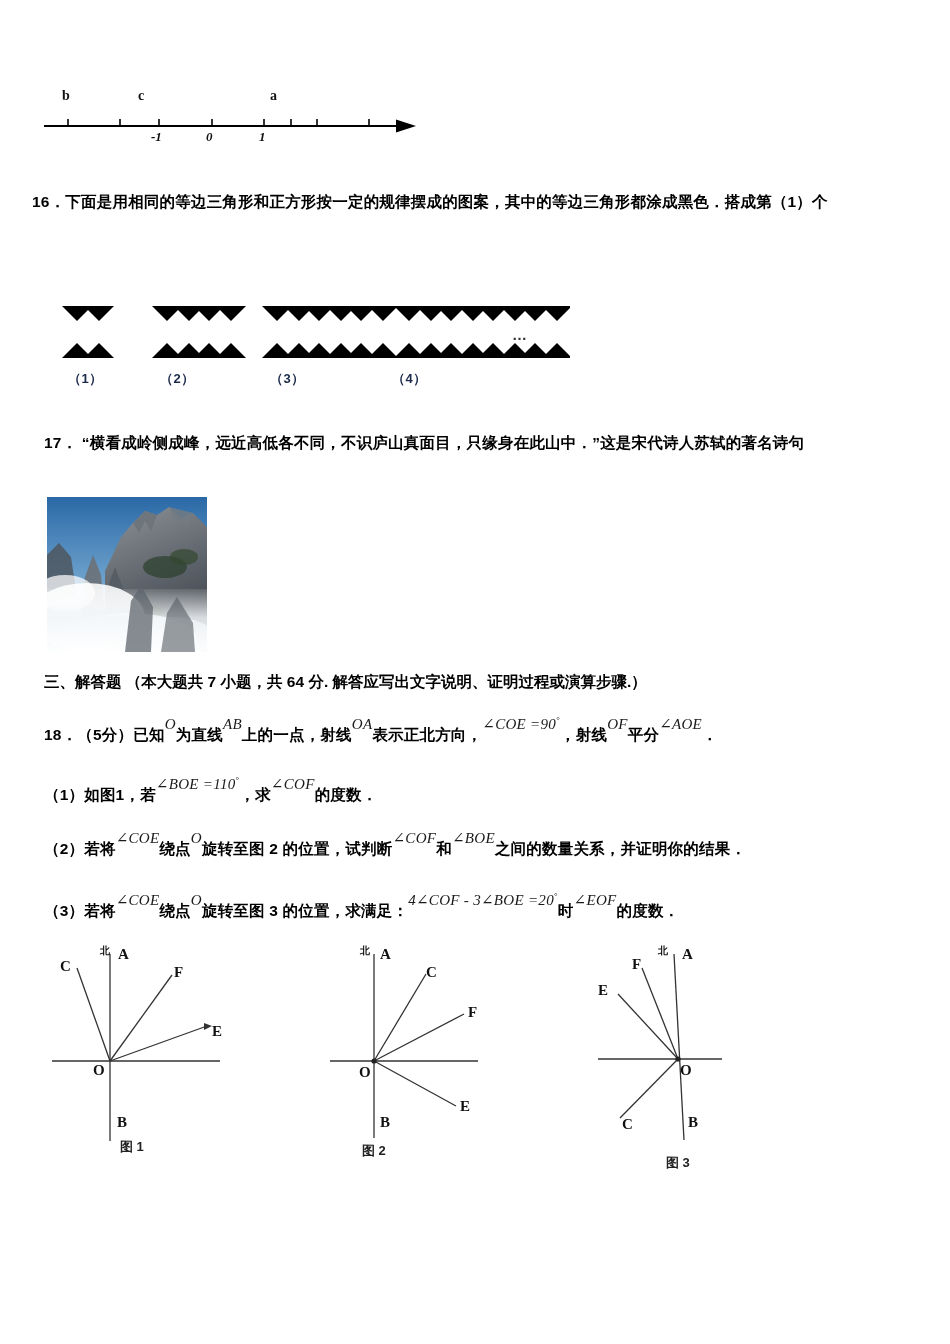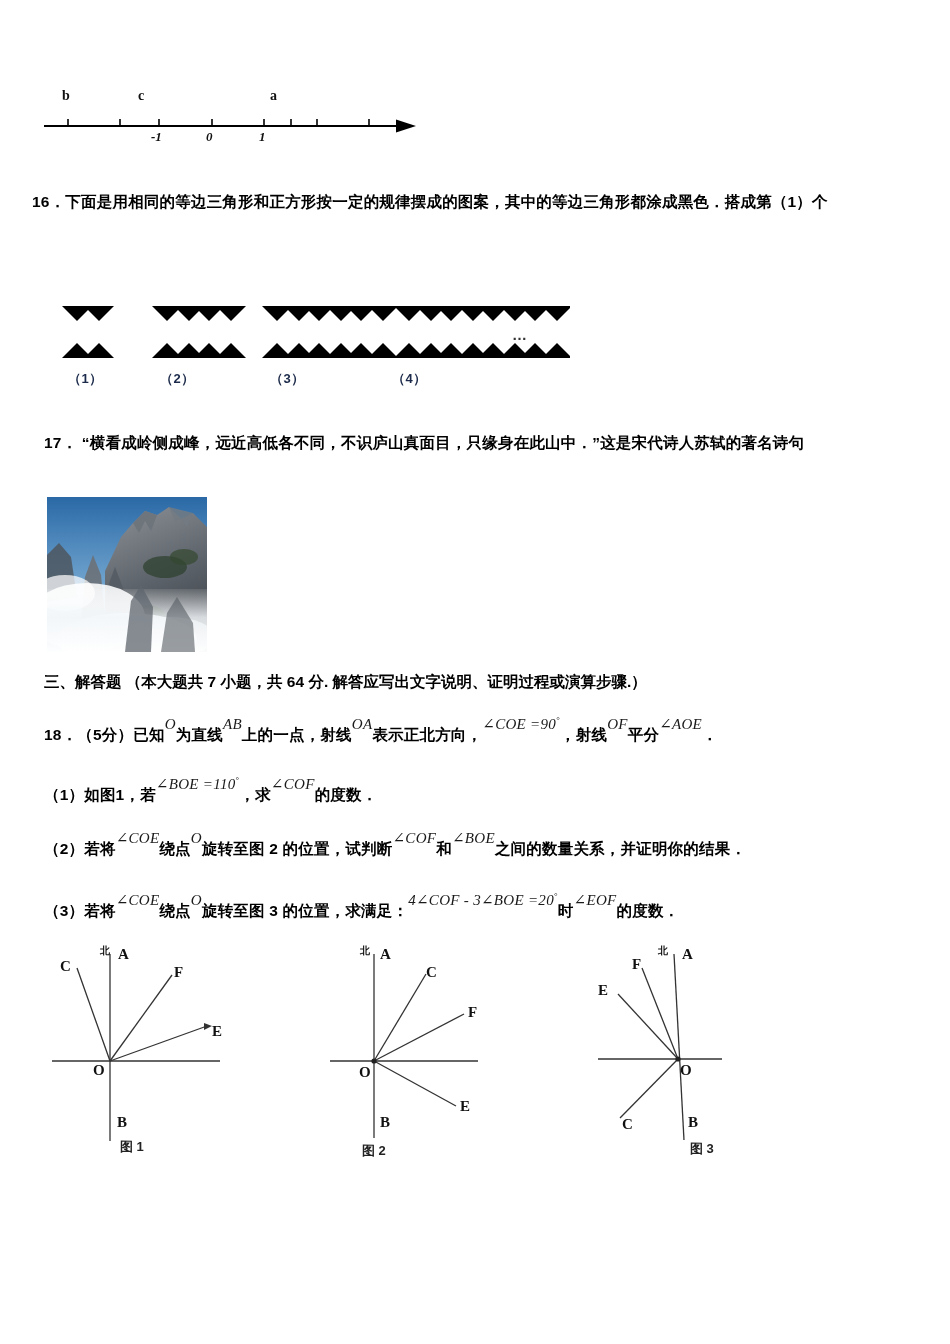--- a/index.html
+++ b/index.html
@@ -327,17 +327,17 @@
       </g>
       <circle cx="98" cy="131" r="2.6" fill="#222" stroke="none"></circle>
     </svg>
     <span class="geo-label geo-cn" style="left:78px; top:16px;">北</span>
     <span class="geo-label" style="left:102px; top:18px;">A</span>
     <span class="geo-label" style="left:108px; top:186px;">B</span>
     <span class="geo-label" style="left:42px; top:188px;">C</span>
     <span class="geo-label" style="left:18px; top:54px;">E</span>
     <span class="geo-label" style="left:52px; top:28px;">F</span>
     <span class="geo-label" style="left:100px; top:134px;">O</span>
-    <span class="geo-caption" style="left:86px; top:212px;margin-left:24px;">图 3</span>
+    <span class="geo-caption" style="left:86px; top:226px;">图 3</span>
   </div>
 
 
 </div>
 
 </body></html>

